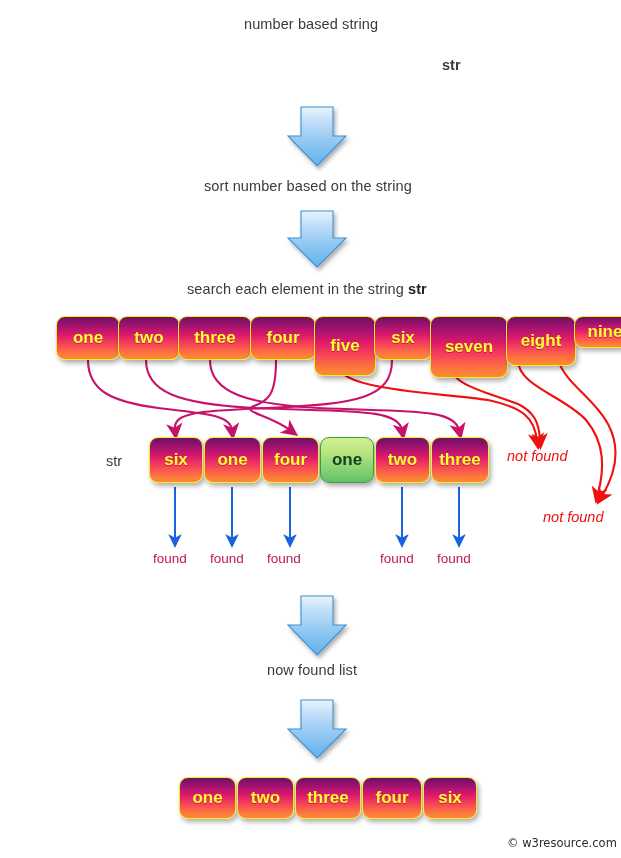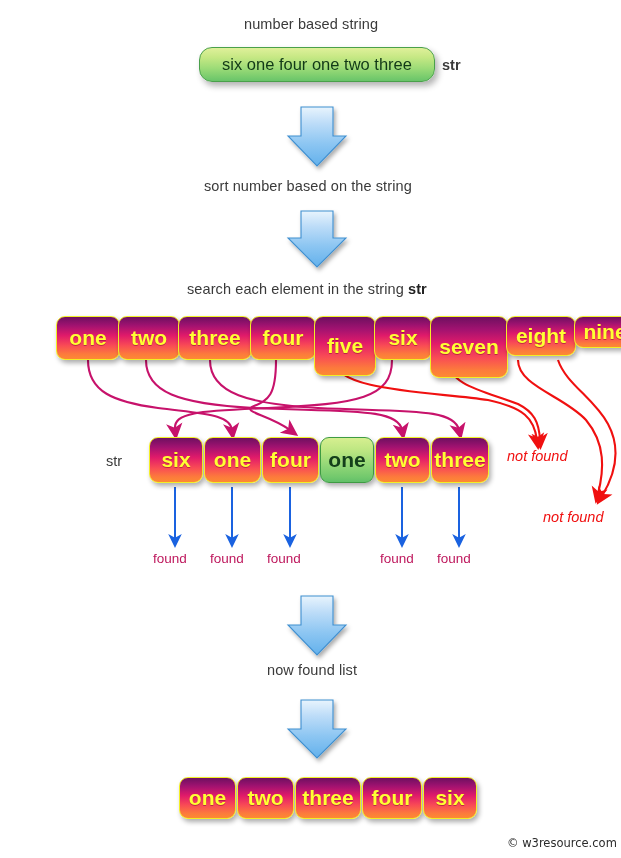--- a/index.html
+++ b/index.html
@@ -48,21 +48,21 @@
     border: 1.6px solid #f2ef27;
     background: linear-gradient(180deg,
         #6e1060 0%,
         #a01270 20%,
         #e01a6a 44%,
         #f94b55 68%,
         #fc7a3c 88%,
         #fd8a33 100%);
     color: #ffff33;
     font-weight: bold;
-    font-size: 21px;
+    font-size: 17px;
     display: flex;
     align-items: center;
     justify-content: center;
     text-shadow: 0 1px 0 rgba(120,0,40,.45);
     box-shadow: 2px 3px 5px rgba(0,0,0,.33);
     z-index: 5;
   }
   .chip.green {
     border-color: #3e9b43;
     background: linear-gradient(180deg,
@@ -189,39 +189,38 @@
       <path d="M157,487 L157,540"></path>
       <path d="M214,487 L214,540"></path>
       <path d="M272,487 L272,540"></path>
       <path d="M384,487 L384,540"></path>
       <path d="M441,487 L441,540"></path>
     </g>
   </svg>
 
   <div class="caption" style="left:226px; top:16px;">number based string</div>
 
-  <div class="chip bigstr" style="left:181px; top:47px; width:236px; height:35px;">six one four one two three</div>
 
   <div class="side-label" style="left:424px; top:57px;">str</div>
 
   <div class="caption" style="left:169px; top:281px;">
     <span>search each element in the string </span><span class="bold">str</span>
   </div>
 
   <div class="caption" style="left:186px; top:178px;">sort number based on the string</div>
 
   <div class="abs" style="left:0; top:0; width:621px; height:0;">
     <div class="chip" style="left:38px;  top:316px; width:64px; height:44px;">one</div>
     <div class="chip" style="left:100px; top:316px; width:62px; height:44px;">two</div>
     <div class="chip" style="left:160px; top:316px; width:74px; height:44px;">three</div>
     <div class="chip" style="left:232px; top:316px; width:66px; height:44px;">four</div>
     <div class="chip" style="left:296px; top:316px; width:62px; height:60px;">five</div>
     <div class="chip" style="left:356px; top:316px; width:58px; height:44px;">six</div>
     <div class="chip" style="left:412px; top:316px; width:78px; height:62px;">seven</div>
-    <div class="chip" style="left:488px; top:316px; width:70px; height:40px;">eight</div>
+    <div class="chip" style="left:488px; top:316px; width:70px; height:50px;">eight</div>
     <div class="chip" style="left:556px; top:316px; width:62px; height:32px;">nine</div>
   </div>
 
   <div class="side-label thin" style="left:88px; top:453px;">str</div>
 
   <div class="abs" style="left:0; top:0; width:621px; height:0;">
     <div class="chip" style="left:131px; top:437px; width:54px; height:46px;">six</div>
     <div class="chip" style="left:186px; top:437px; width:57px; height:46px;">one</div>
     <div class="chip" style="left:244px; top:437px; width:57px; height:46px;">four</div>
     <div class="chip green" style="left:302px; top:437px; width:54px; height:46px;">one</div>

